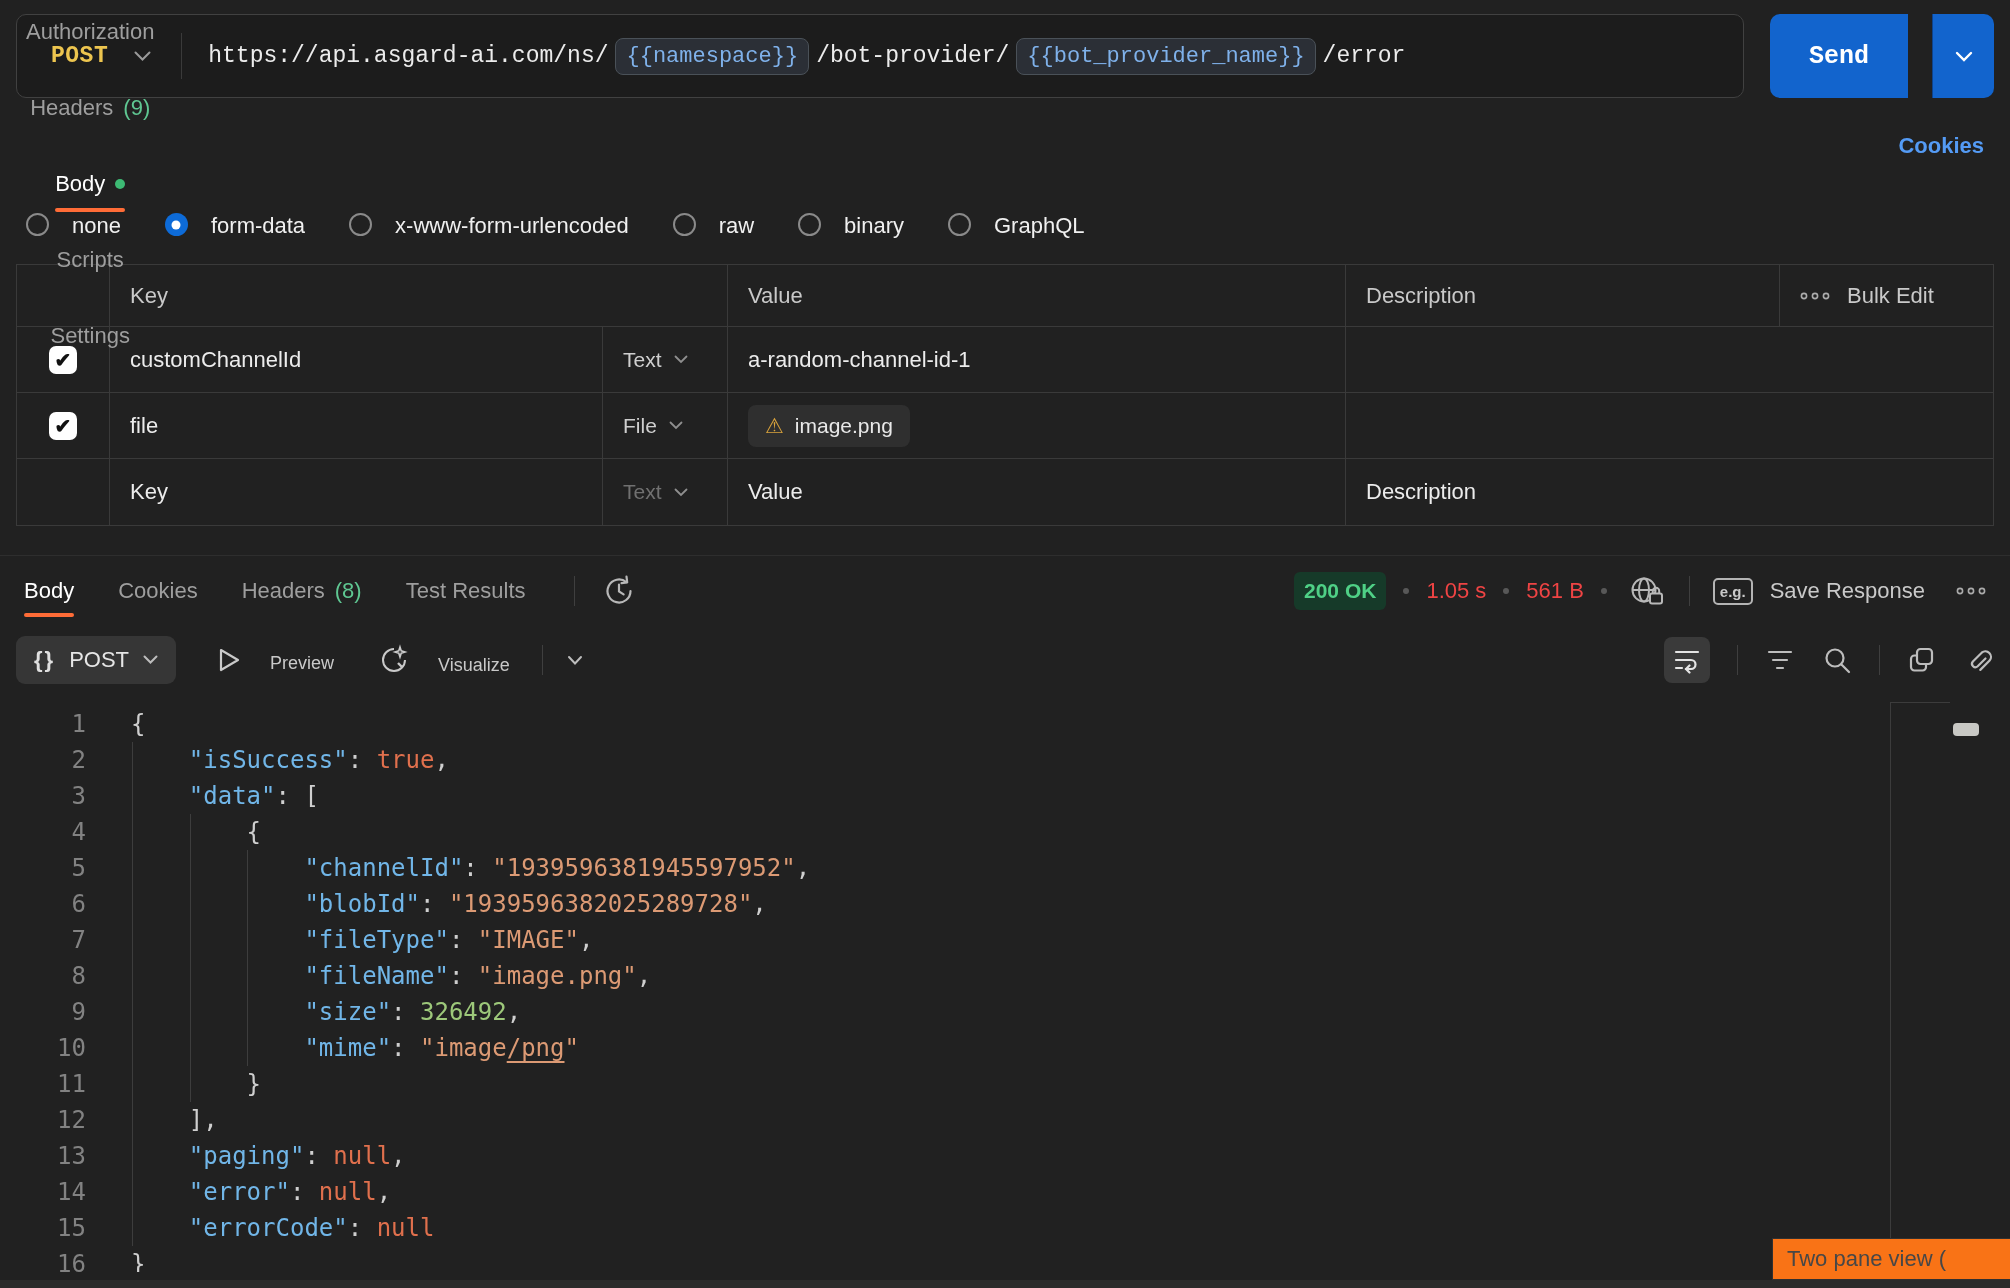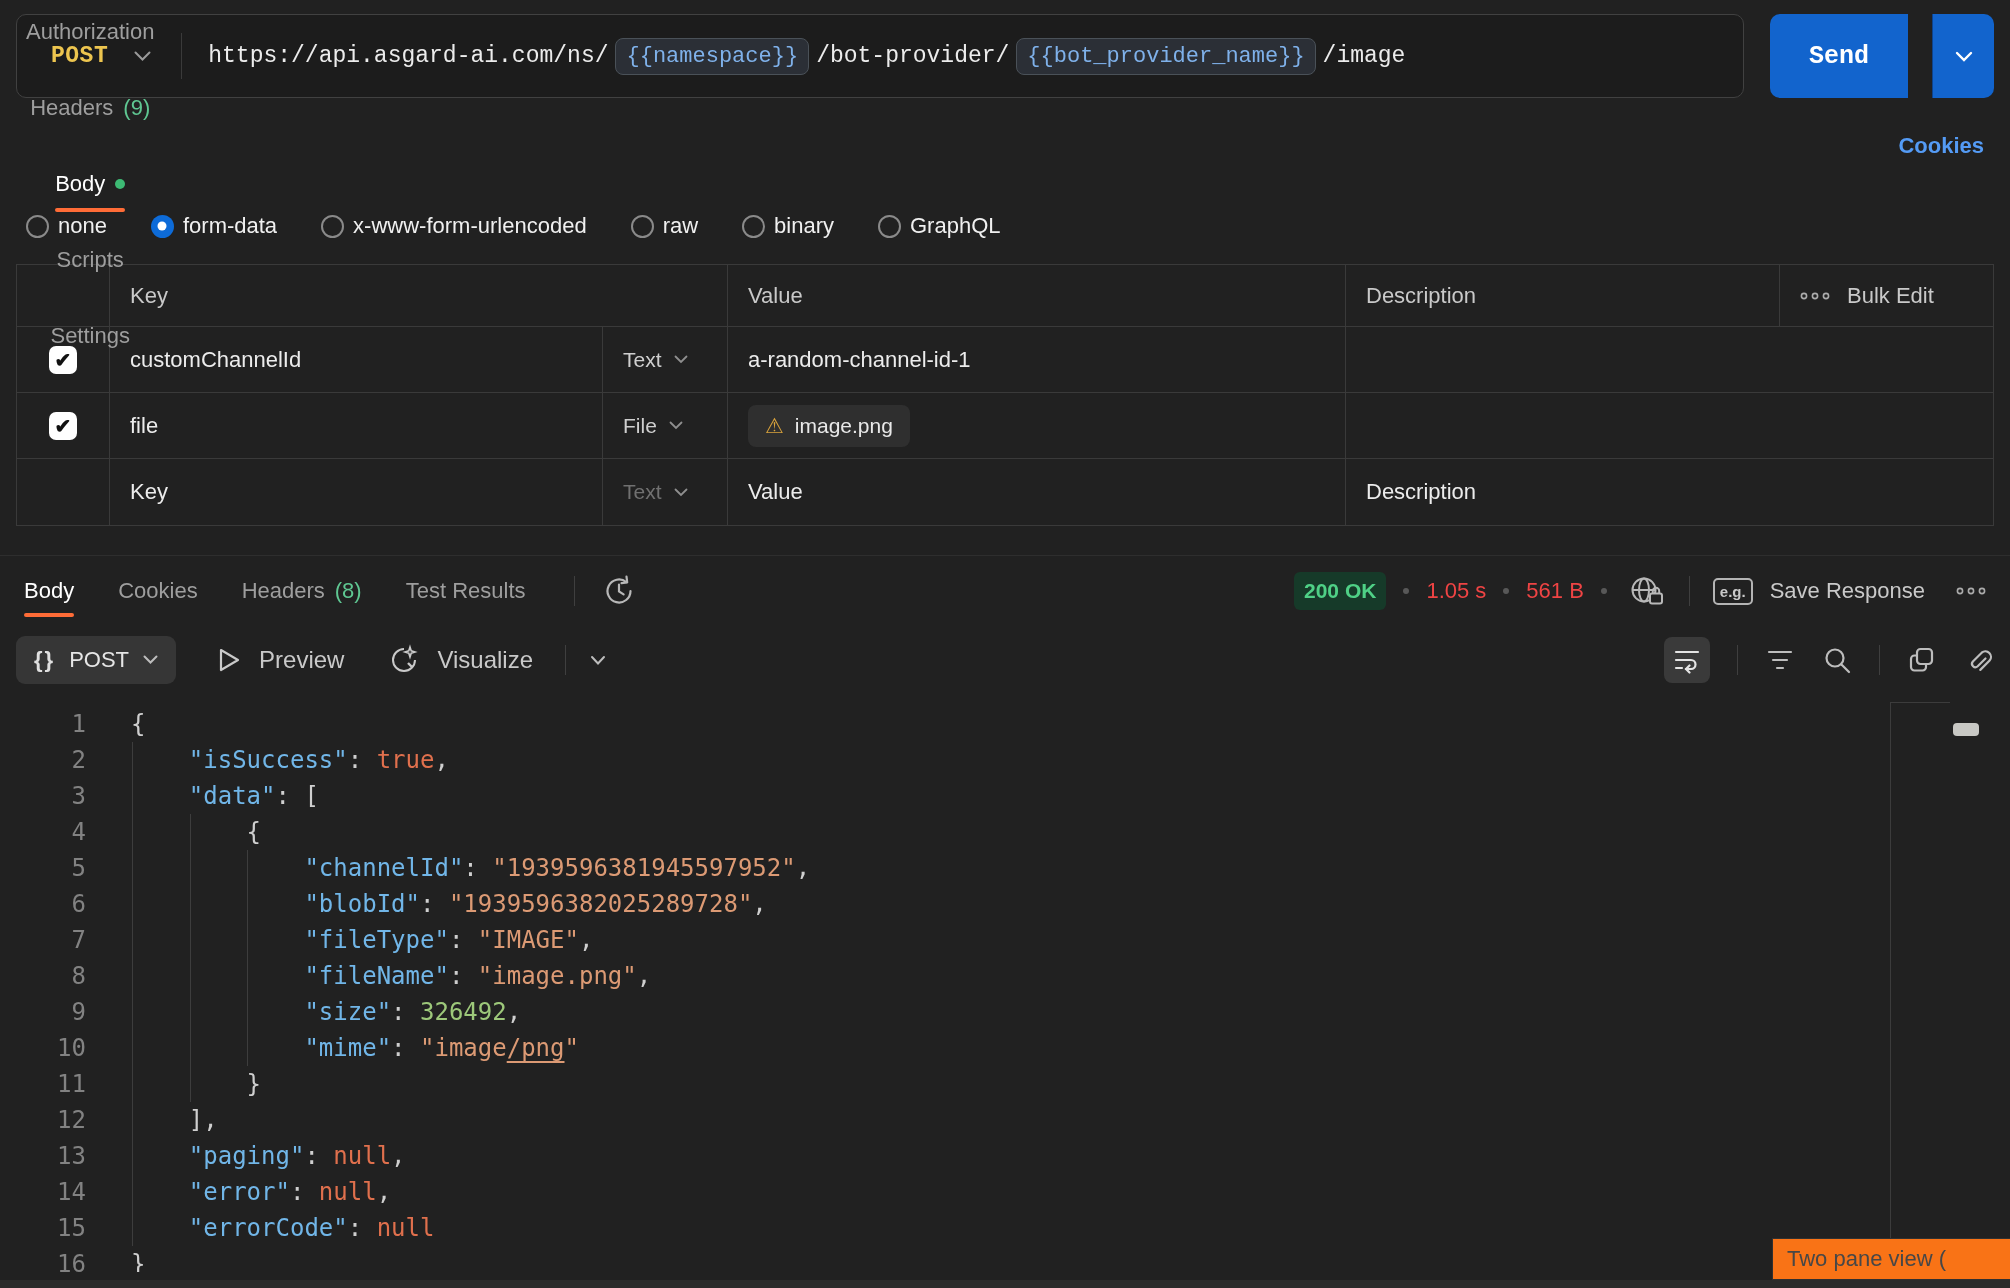--- a/index.html
+++ b/index.html
@@ -33,21 +33,21 @@
   .req-tabs{display:flex;align-items:center;gap:50px;padding:0 26px;height:96px;}
   .tab{position:relative;color:var(--text-secondary);font-size:22px;cursor:pointer;display:flex;align-items:center;gap:10px;}
   .tab.active{color:#fff;}
   .tab.active::after{content:"";position:absolute;left:0;right:0;bottom:-15px;height:4px;border-radius:3px;background:var(--accent-orange);}
   .tab .count{color:var(--count-green);}
   .tab .dot{width:10px;height:10px;border-radius:50%;background:#3dba74;}
   .cookies-link{margin-left:auto;color:var(--link-blue);font-size:22px;font-weight:700;cursor:pointer;}
 
   
   .mode-row{display:flex;align-items:center;gap:44px;padding:0 26px;height:64px;}
-  .radio-item{display:flex;align-items:center;gap:9px;cursor:pointer;}
+  .radio-item{display:flex;align-items:flex-start;gap:23px;cursor:pointer;}
   .radio{width:23px;height:23px;border-radius:50%;border:2px solid #8a8a8a;flex:0 0 auto;position:relative;}
   .radio.selected{border:none;background:var(--radio-blue);}
   .radio.selected::after{content:"";position:absolute;left:50%;top:50%;width:9px;height:9px;border-radius:50%;background:#fff;transform:translate(-50%,-50%);}
   .radio-label{font-size:22px;color:#f0f0f0;}
 
   
   .form-table{margin:6px 16px 0 16px;border:1px solid var(--panel-border);}
   .t-row{display:grid;border-bottom:1px solid var(--panel-border);}
   .t-row:last-child{border-bottom:none;}
   .t-head{grid-template-columns:93px 618px 618px 434px 1fr;height:62px;}
@@ -76,21 +76,21 @@
   .meta-text{color:#ef4444;font-size:22px;}
   .eg-box{border:2px solid #b4b4b4;border-radius:5px;color:#c9c9c9;font-size:15px;font-weight:700;padding:3px 5px;}
   .save-label{color:#c9c9c9;font-size:22px;cursor:pointer;}
   .icon-btn{cursor:pointer;display:flex;align-items:center;justify-content:center;}
 
   
   .viewer-bar{display:flex;align-items:center;padding:0 16px;height:72px;}
   .format-chip{display:flex;align-items:center;gap:14px;background:var(--chip-bg);border-radius:9px;padding:11px 18px;cursor:pointer;}
   .braces{color:#e0e0e0;font-size:22px;font-weight:700;letter-spacing:2px;}
   .format-label{color:#e6e6e6;font-size:22px;}
-  .vb-item{display:flex;align-items:center;gap:17px;color:#c9c9c9;font-size:24px;cursor:pointer;}
+  .vb-item{display:flex;align-items:flex-end;gap:28px;color:#c9c9c9;font-size:18px;cursor:pointer;}
   .viewer-right{margin-left:auto;display:flex;align-items:center;gap:27px;}
   .wrap-chip{width:46px;height:46px;background:#3a3a3a;border-radius:8px;}
 
   
   .code-area{position:relative;height:576px;overflow:hidden;padding-top:10px;font-family:"DejaVu Sans Mono",monospace;font-size:24px;line-height:36px;}
   .code-line{display:flex;}
   .ln{width:86px;text-align:right;color:var(--line-number);flex:0 0 auto;}
   .lc{margin-left:45px;white-space:pre;}
   .tk-p{color:var(--code-punct);}
   .tk-k{color:var(--code-key);}
@@ -119,21 +119,21 @@
       <svg width="17" height="11" viewBox="0 0 17 11">
           <polyline points="1.5,1.5 8.5,8.5 15.5,1.5" fill="none" stroke="#9a9a9a" stroke-width="2" stroke-linecap="round"></polyline>
         </svg>
     </div>
     <div class="url-divider"></div>
     <div class="url-text" id="url-text">
         <span>https://api.asgard-ai.com/ns/</span>
         <span class="var-chip">{{namespace}}</span>
         <span>/bot-provider/</span>
         <span class="var-chip">{{bot_provider_name}}</span>
-        <span>/image</span>
+        <span>/error</span>
       </div>
   </div>
   <div class="send-group">
     <div class="send-main">
         <span>Send</span>
       </div>
     <div class="send-caret">
       <svg width="18" height="11" viewBox="0 0 18 11">
           <polyline points="2,2 9,9 16,2" fill="none" stroke="#fff" stroke-width="2.4" stroke-linecap="round"></polyline>
         </svg>

